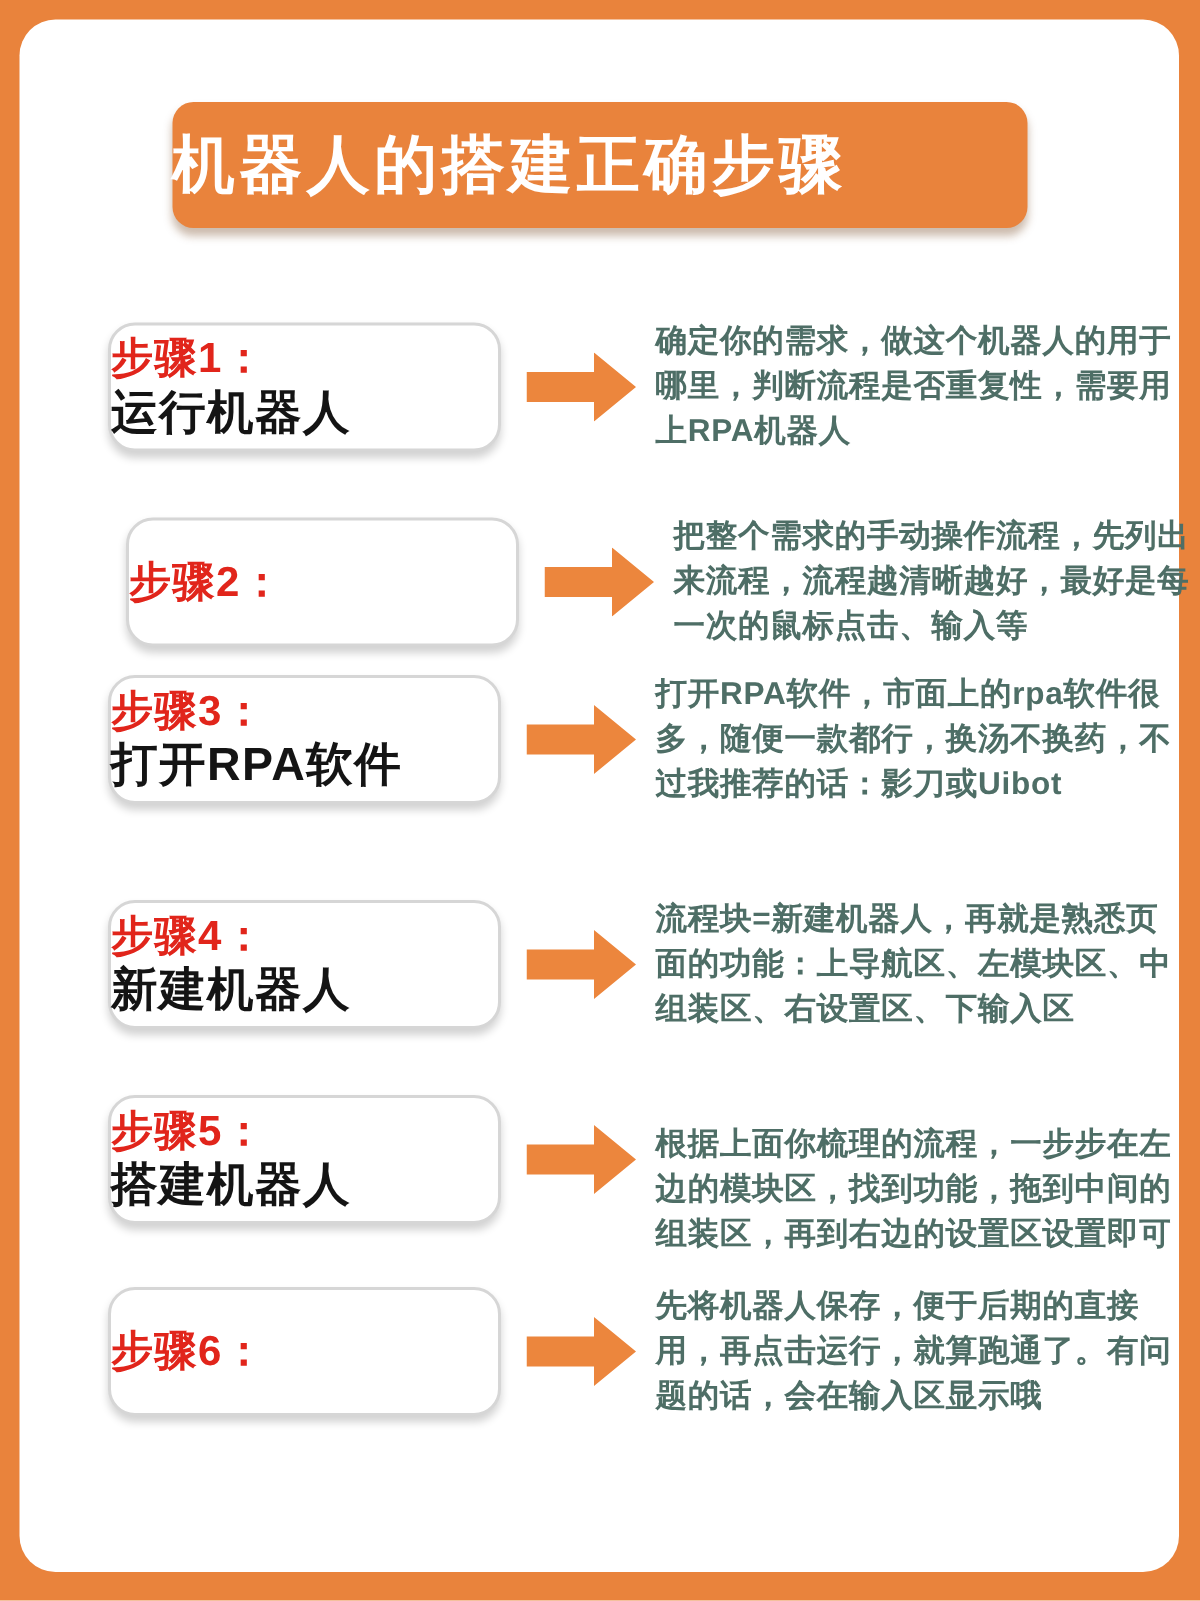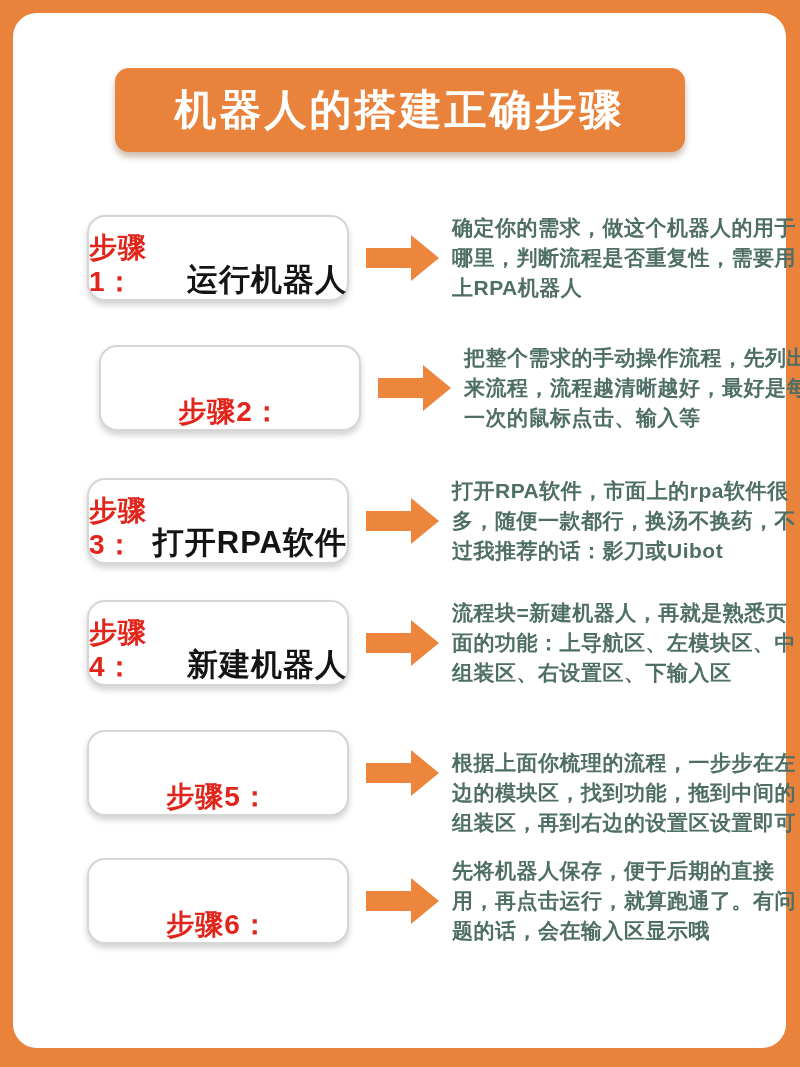--- a/index.html
+++ b/index.html
@@ -18,50 +18,50 @@
   }
 
   .title-banner {
     position: absolute;
     left: 50%; transform: translateX(-50%);
     top: 55px;
     width: 570px; height: 84px;
     background: #e9833c;
     border-radius: 14px;
     box-shadow: 0 5px 6px rgba(110, 60, 20, 0.35);
-    display: flex; align-items: center; justify-content: center;
+    display: flex; align-items: center; 
     color: #ffffff;
     font-size: 42px;
     font-weight: bold;
     letter-spacing: 3px;
   }
 
   .step-row {
     position: absolute;
     left: 59px;
     height: 86px;
     display: flex;
     align-items: center;
   }
   .step-row:nth-of-type(2) { top: 202px; }
   .step-row:nth-of-type(3) { top: 332px; padding-left: 12px; }
-  .step-row:nth-of-type(4) { top: 465px; }
+  .step-row:nth-of-type(4) { top: 437px; }
   .step-row:nth-of-type(5) { top: 587px; }
   .step-row:nth-of-type(6) { top: 717px; }
   .step-row:nth-of-type(7) { top: 845px; }
 
   .step-card {
     width: 262px; height: 86px;
     flex: 0 0 262px;
     background: #ffffff;
     border: 2px solid #d6d6d6;
     border-radius: 18px;
     box-shadow: 0 4px 6px rgba(0,0,0,0.18);
-    display: flex; flex-direction: row;
-    align-items: flex-end; justify-content: center; margin-left: 15px;
+    display: flex; flex-direction: column;
+    align-items: flex-start; justify-content: center;
   }
   .step-label {
     color: #e1251b;
     font-size: 28px;
     font-weight: bold;
     line-height: 34px;
     letter-spacing: 1px;
   }
   .step-name {
     color: #141414;
@@ -141,20 +141,21 @@
     </div>
     <svg class="arrow-icon" viewBox="0 0 73 46" aria-hidden="true">
       <polygon points="0,13 45,13 45,0 73,23 45,46 45,33 0,33"></polygon>
     </svg>
     <div class="step-desc">流程块=新建机器人，再就是熟悉页面的功能：上导航区、左模块区、中组装区、右设置区、下输入区</div>
   </div>
 
   <div class="step-row">
     <div class="step-card">
       <div class="step-label">步骤5：</div>
+      <div class="step-name">搭建机器人</div>
     </div>
     <svg class="arrow-icon" viewBox="0 0 73 46" aria-hidden="true">
       <polygon points="0,13 45,13 45,0 73,23 45,46 45,33 0,33"></polygon>
     </svg>
     <div class="step-desc">根据上面你梳理的流程，一步步在左边的模块区，找到功能，拖到中间的组装区，再到右边的设置区设置即可</div>
   </div>
 
   <div class="step-row">
     <div class="step-card">
       <div class="step-label">步骤6：</div>

